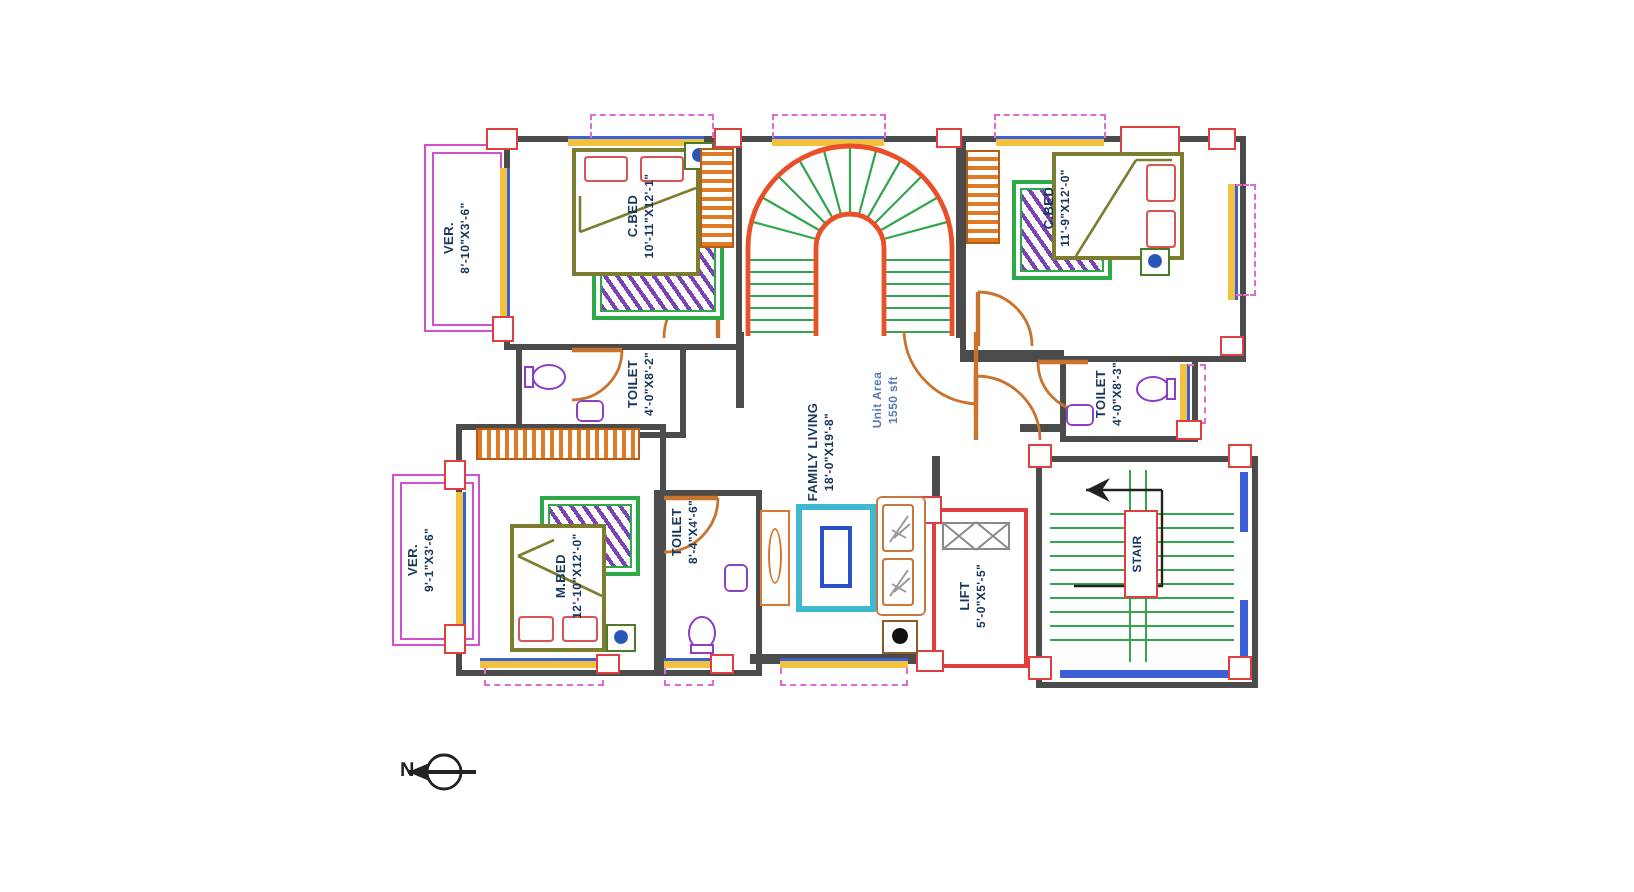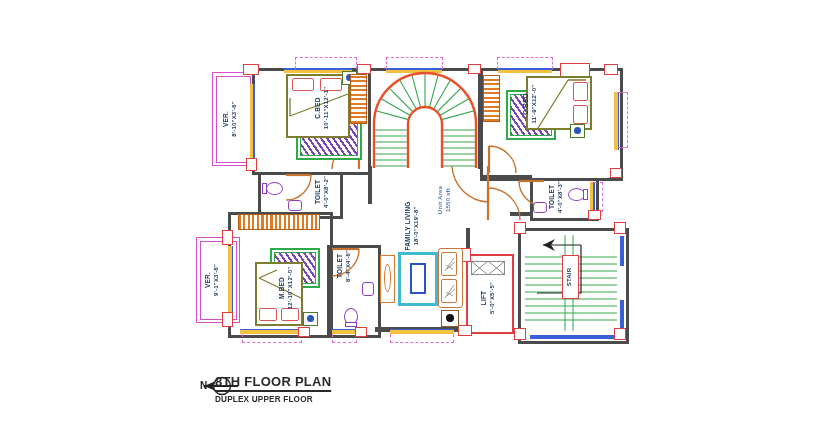--- a/index.html
+++ b/index.html
@@ -280,17 +280,13 @@
 
 <div class="titleblock">
   <div class="north">
     <span class="north-n">N</span>
     <svg width="40" height="20">
       <circle cx="22" cy="10" r="8.5" fill="none" stroke="#222" stroke-width="1.4"></circle>
       <path d="M4 10 L38 10" stroke="#222" stroke-width="2"></path>
       <path d="M4 10 L16 5 L12 10 L16 15 Z" fill="#222"></path>
     </svg>
   </div>
-  <div class="tb-text">
-    <div class="tb-title">8TH FLOOR PLAN</div>
-    <div class="tb-sub">DUPLEX UPPER FLOOR</div>
-  </div>
 </div>
 
 </body></html>

